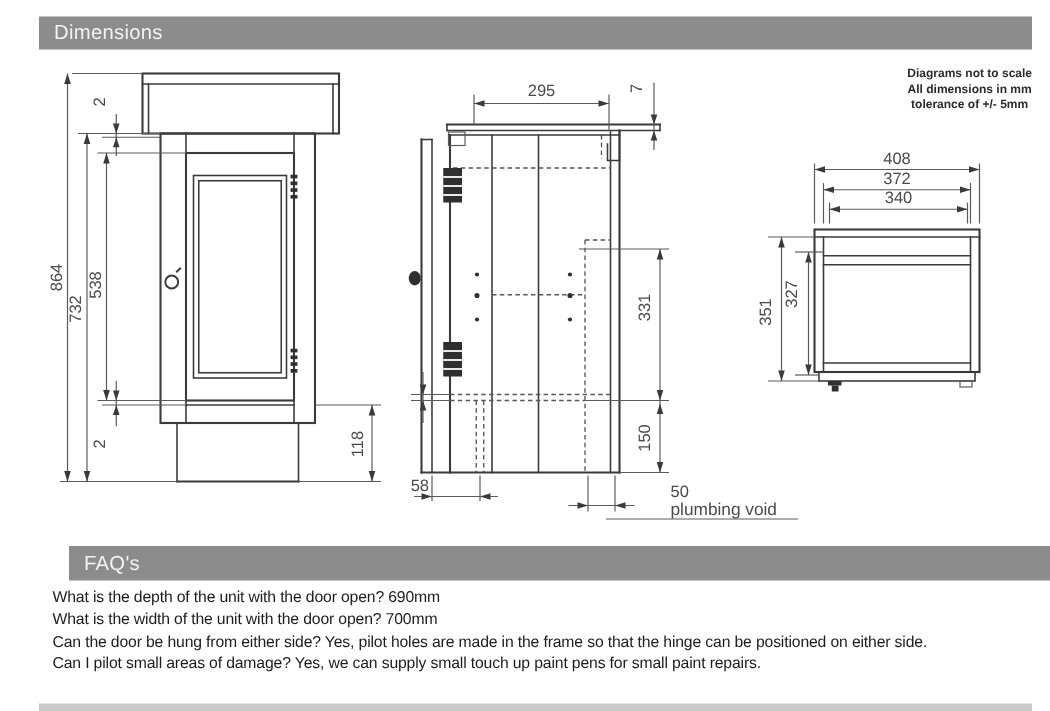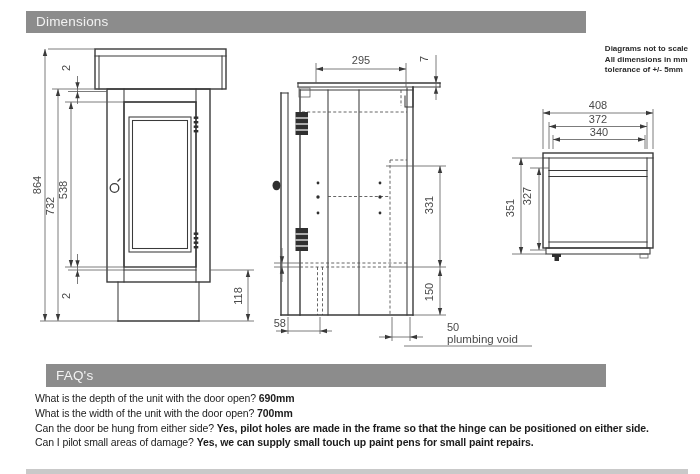--- a/index.html
+++ b/index.html
@@ -1,28 +1,28 @@
 <!DOCTYPE html>
 <html><head>
 <meta charset="utf-8">
 <style>
   html,body{margin:0;padding:0;background:#fff;}
   .page{position:relative;width:700px;height:474px;background:#ffffff;overflow:hidden;
         font-family:"Liberation Sans",sans-serif;}
-  .bar{position:absolute;left:26px;width:560px;height:22px;background:#8c8c8c;
+  .bar{position:absolute;left:26px;width:662px;height:22px;background:#8c8c8c;
        color:#f2f2f2;font-size:13.5px;line-height:22px;padding-left:10px;box-sizing:border-box;
        letter-spacing:.2px;}
   .bar-dimensions{top:11px;}
   .bar-faqs{top:364px;height:23px;line-height:23px;margin-left:20px;}
-  .note{position:absolute;top:44px;right:12px;text-align:left;font-size:8px;font-weight:bold;
+  .note{position:absolute;top:44px;right:12px;text-align:center;font-size:8px;font-weight:bold;
         line-height:10.5px;color:#2a2a2a;}
   .drawing{position:absolute;left:0;top:0;}
   .faqs{position:absolute;left:35px;top:391px;width:650px;font-size:10.5px;line-height:14.8px;
         color:#1c1c1c;letter-spacing:-0.1px;}
-  .faq-row .a{font-weight:bold;}
+  .faq-row .a{font-weight:normal;}
   .bottom-strip{position:absolute;left:26px;top:469px;width:662px;height:5px;background:#c9c9c9;}
   
   .ln{stroke:#3a3a3a;stroke-width:1.4;fill:none;stroke-linecap:square;}
   .l2{stroke:#3a3a3a;stroke-width:1.05;fill:none;stroke-linecap:square;}
   .dim{stroke:#5a5a5a;stroke-width:0.8;fill:none;}
   .dsh{stroke:#565656;stroke-width:0.9;fill:none;stroke-dasharray:3 2.2;}
   .arw{fill:#3a3a3a;stroke:none;}
   .blk{fill:#2f2f2f;stroke:none;}
   text.dt{fill:#4a4a4a;font-family:"Liberation Sans",sans-serif;font-size:11px;}
 </style>

